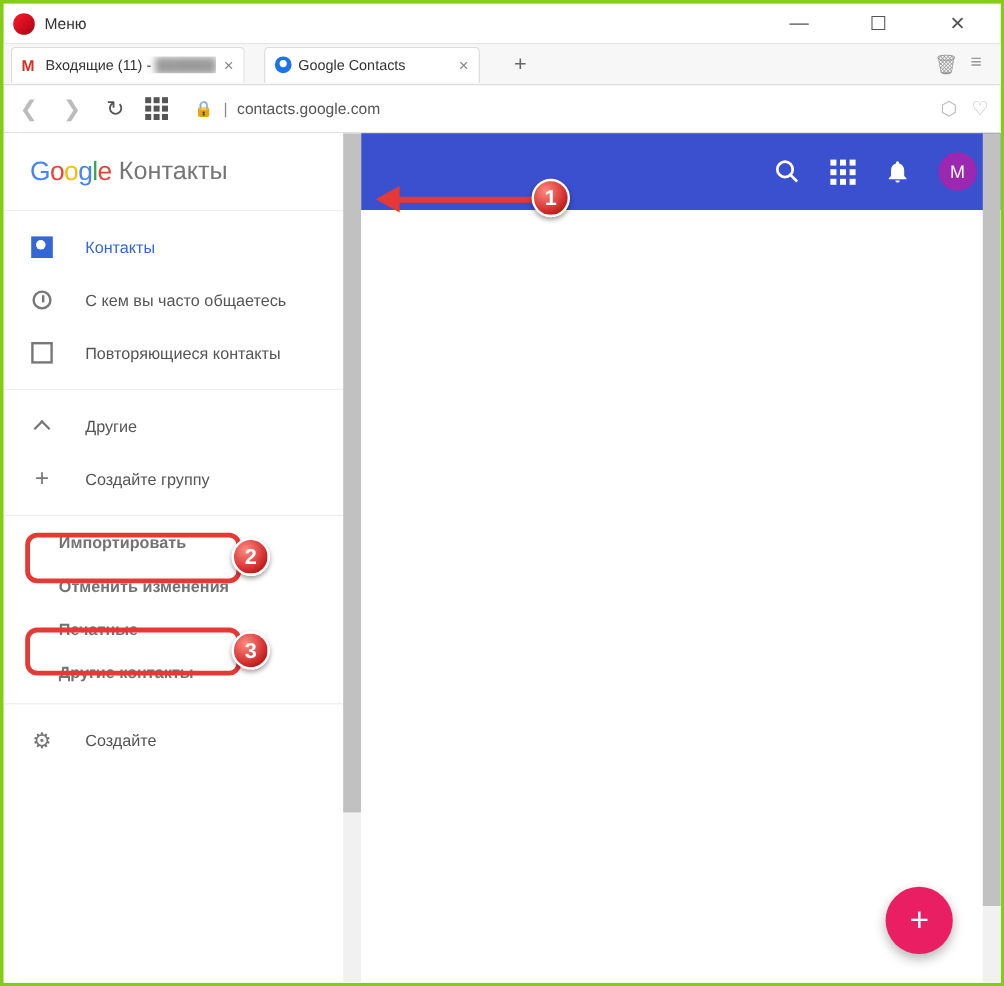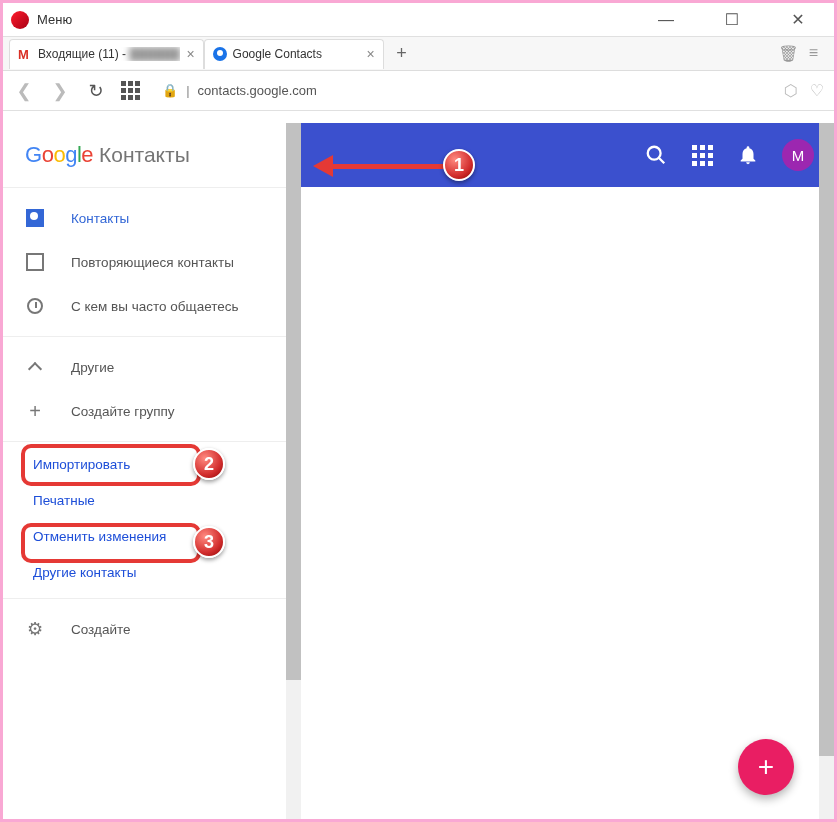--- a/index.html
+++ b/index.html
@@ -1,28 +1,28 @@
 <!DOCTYPE html>
 <html><head>
 <meta charset="utf-8">
 <style>
 * { margin: 0; padding: 0; box-sizing: border-box; font-family: Arial, sans-serif; }
 body { background: #000; display: flex; justify-content: center; align-items: flex-start; }
-.window { width: 837px; height: 822px; background: #fff; border: 3px solid #f9a8d4; position: relative; overflow: hidden; }
+.window { width: 837px; height: 822px; background: #fff; border: 3px solid #84cc16; position: relative; overflow: hidden; }
 
 
 .titlebar { height: 34px; display: flex; align-items: center; padding: 0 8px; border-bottom: 1px solid #e0e0e0; }
 .opera-icon { width: 18px; height: 18px; border-radius: 50%; background: linear-gradient(135deg, #ff1b2d, #a70014); margin-right: 8px; }
 .menu-label { font-size: 13px; color: #333; }
 .window-controls { margin-left: auto; display: flex; gap: 30px; align-items: center; padding-right: 10px; }
 .wc { width: 36px; text-align: center; font-size: 16px; color: #555; cursor: default; }
 
 
 .tabstrip { height: 34px; display: flex; align-items: center; padding: 0 6px; background: #f7f7f7; border-bottom: 1px solid #ddd; }
-.tab { height: 30px; min-width: 180px; background: #fff; border: 1px solid #ddd; border-bottom: none; border-radius: 4px 4px 0 0; display: flex; align-items: center; padding: 0 8px; margin-right: 0; font-size: 12px; color: #333; position: relative; }
+.tab { height: 30px; min-width: 180px; background: #fff; border: 1px solid #ddd; border-bottom: none; border-radius: 4px 4px 0 0; display: flex; align-items: center; padding: 0 8px; margin-right: 16px; font-size: 12px; color: #333; position: relative; }
 .tab.active { background: #fff; }
 .tab-favicon { width: 14px; height: 14px; margin-right: 6px; flex-shrink: 0; }
 .gmail-favicon { position: relative; }
 .gmail-favicon::before { content: "M"; color: #d93025; font-weight: bold; font-size: 13px; }
 .gcontacts-favicon { width: 14px; height: 14px; border-radius: 50%; background: #1a73e8; position: relative; }
 .gcontacts-favicon::after { content: ""; position: absolute; top: 3px; left: 4px; width: 6px; height: 6px; border-radius: 50%; background: #fff; }
 .tab-title { flex: 1; white-space: nowrap; overflow: hidden; text-overflow: ellipsis; }
 .tab-close { font-size: 14px; color: #888; margin-left: 6px; }
 .newtab { width: 24px; height: 24px; display: flex; align-items: center; justify-content: center; color: #666; font-size: 18px; margin-left: 6px; }
 .tabstrip-right { margin-left: auto; display: flex; gap: 10px; padding-right: 10px; }
@@ -32,35 +32,35 @@
 .addressbar { height: 40px; display: flex; align-items: center; padding: 0 10px; gap: 14px; border-bottom: 1px solid #e0e0e0; }
 .nav-btn { width: 22px; height: 22px; display: flex; align-items: center; justify-content: center; color: #bbb; font-size: 18px; }
 .reload { color: #555; }
 .speed-dial { display: grid; grid-template-columns: repeat(3, 5px); grid-template-rows: repeat(3, 5px); gap: 2px; }
 .speed-dial span { background: #555; }
 .url-box { flex: 1; height: 28px; display: flex; align-items: center; gap: 8px; padding: 0 8px; font-size: 13px; color: #555; }
 .lock { color: #4caf50; font-size: 13px; }
 .addr-right { display: flex; gap: 12px; color: #bbb; }
 
 
-.content { position: absolute; top: 108px; left: 0; right: 0; bottom: 0; display: flex; margin-top: 12px; }
+.content { position: absolute; top: 108px; left: 0; right: 0; bottom: 0; display: flex; }
 
 
 .sidebar { width: 298px; background: #fff; position: relative; overflow: hidden; display: flex; flex-direction: column; }
 .sidebar-header { height: 64px; display: flex; align-items: center; padding: 0 22px; }
 .google-logo { font-size: 22px; font-weight: 500; letter-spacing: -0.5px; }
 .g1 { color: #4285f4; } .g2 { color: #ea4335; } .g3 { color: #fbbc05; } .g4 { color: #4285f4; } .g5 { color: #34a853; } .g6 { color: #ea4335; }
 .app-title { font-size: 21px; color: #757575; margin-left: 6px; }
 
 .nav-section { padding: 8px 0; border-top: 1px solid #eee; }
 .nav-section:first-of-type { border-top: none; }
 .nav-item { height: 44px; display: flex; align-items: center; padding: 0 22px; gap: 26px; font-size: 13.5px; color: #555; cursor: pointer; }
 .nav-item.selected { color: #3367d6; font-weight: 500; }
 .nav-icon { width: 20px; height: 20px; display: flex; align-items: center; justify-content: center; flex-shrink: 0; }
-.sub-item { height: 36px; display: flex; align-items: center; padding-left: 30px; font-size: 13.5px; color: #1d4ed8; cursor: pointer; }
+.sub-item { height: 36px; display: flex; align-items: center; padding-left: 46px; font-size: 13.5px; color: #737373; cursor: pointer; font-weight: bold; }
 .sub-item.hover { background: #eee; }
 
 .sidebar-scrollbar { position: absolute; right: 0; top: 0; width: 15px; height: 100%; background: #f1f1f1; }
 .sidebar-thumb { position: absolute; top: 0; width: 100%; height: 80%; background: #c1c1c1; }
 
 
 .main-panel { flex: 1; position: relative; background: #fff; }
 .blue-header { height: 64px; background: #3b50ce; display: flex; align-items: center; justify-content: flex-end; padding: 0 20px; gap: 22px; }
 .hdr-icon { width: 24px; height: 24px; display: flex; align-items: center; justify-content: center; color: #fff; cursor: pointer; }
 .avatar { width: 32px; height: 32px; border-radius: 50%; background: #9c27b0; color: #fff; display: flex; align-items: center; justify-content: center; font-size: 15px; font-weight: 500; }
@@ -166,51 +166,51 @@
 
       <div class="nav-section">
         <div class="nav-item selected">
           <div class="nav-icon">
               <div class="i-contacts"></div>
             </div>
           <span>Контакты</span>
         </div>
         <div class="nav-item">
           <div class="nav-icon">
+              <div class="i-clock"></div>
+            </div>
+          <span>С кем вы часто общаетесь</span>
+        </div>
+        <div class="nav-item">
+          <div class="nav-icon">
               <div class="i-dup"></div>
             </div>
           <span>Повторяющиеся контакты</span>
-        </div>
-        <div class="nav-item">
-          <div class="nav-icon">
-              <div class="i-clock"></div>
-            </div>
-          <span>С кем вы часто общаетесь</span>
         </div>
       </div>
 
       <div class="nav-section">
         <div class="nav-item">
           <div class="nav-icon">
               <div class="i-chevron-up"></div>
             </div>
           <span>Другие</span>
         </div>
         <div class="nav-item">
           <div class="nav-icon">
               <span class="i-plus">+</span>
             </div>
           <span>Создайте группу</span>
         </div>
       </div>
 
       <div class="nav-section" style="padding-top:4px; position:relative;">
         <div class="sub-item">Импортировать</div>
+        <div class="sub-item">Отменить изменения</div>
         <div class="sub-item">Печатные</div>
-        <div class="sub-item">Отменить изменения</div>
         <div class="sub-item">Другие контакты</div>
       </div>
 
       <div class="nav-section">
         <div class="nav-item">
           <div class="nav-icon">
               <span class="i-gear">⚙</span>
             </div>
           <span>Создайте</span>
         </div>

